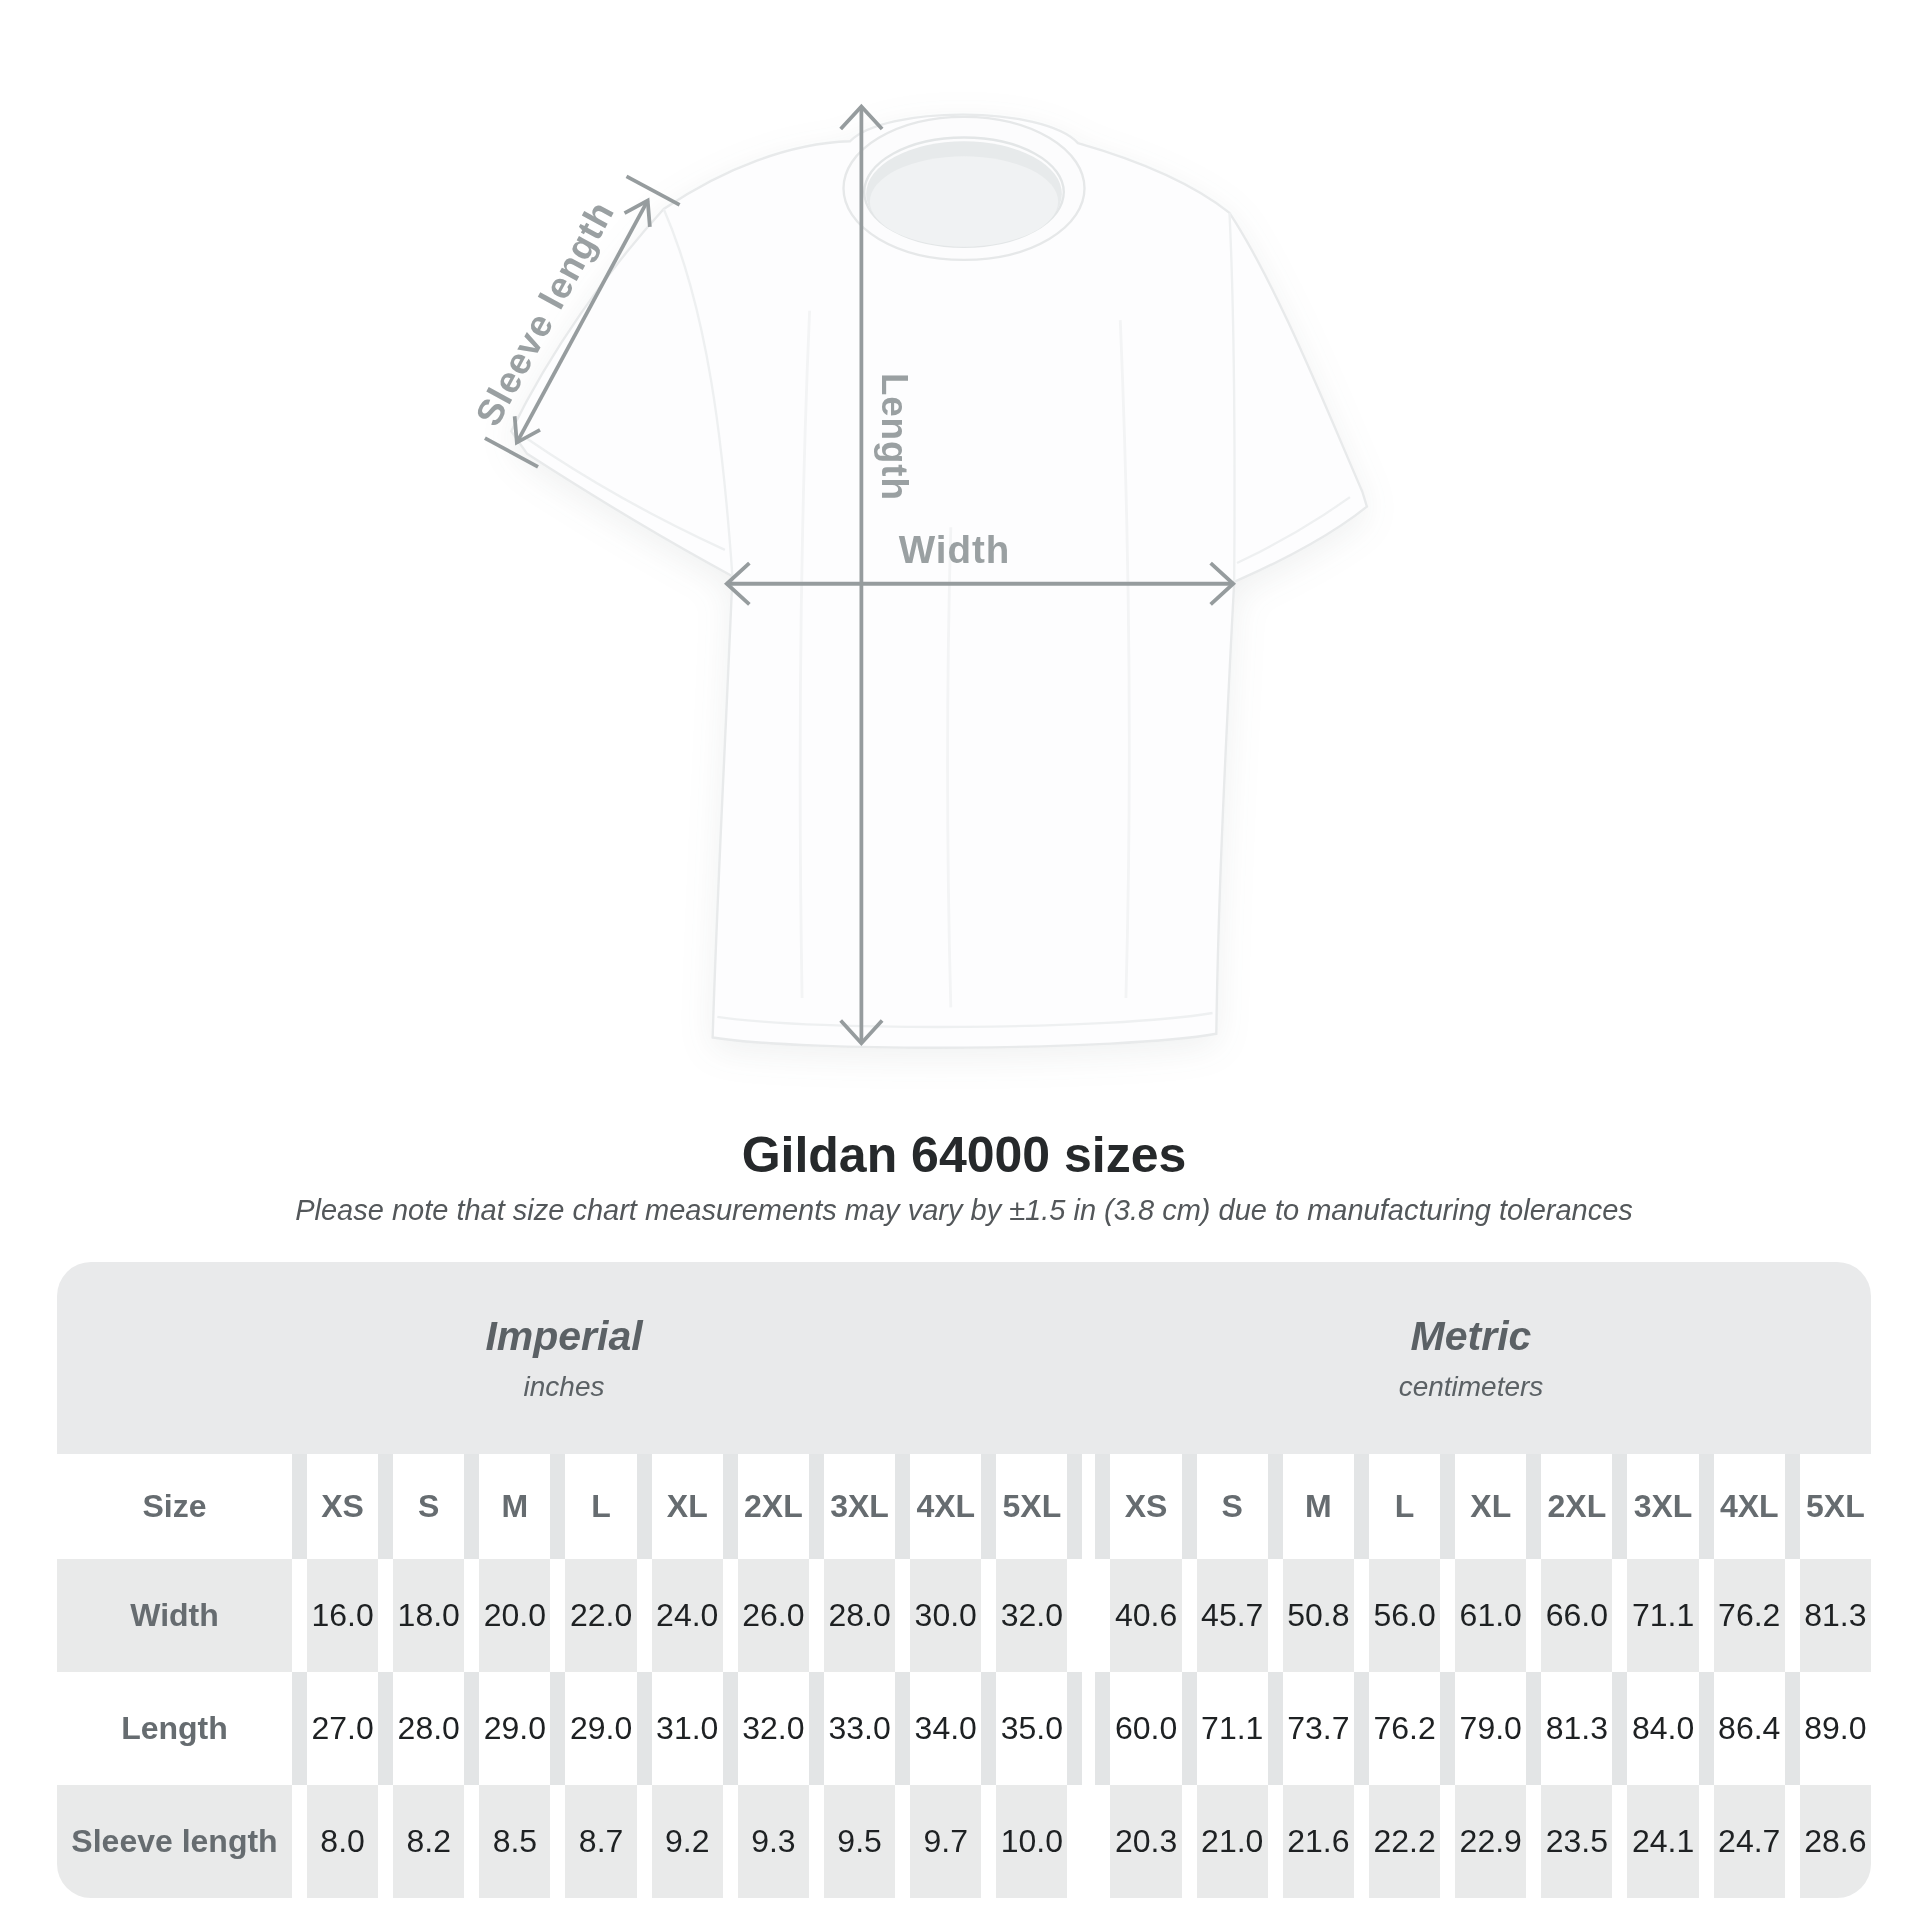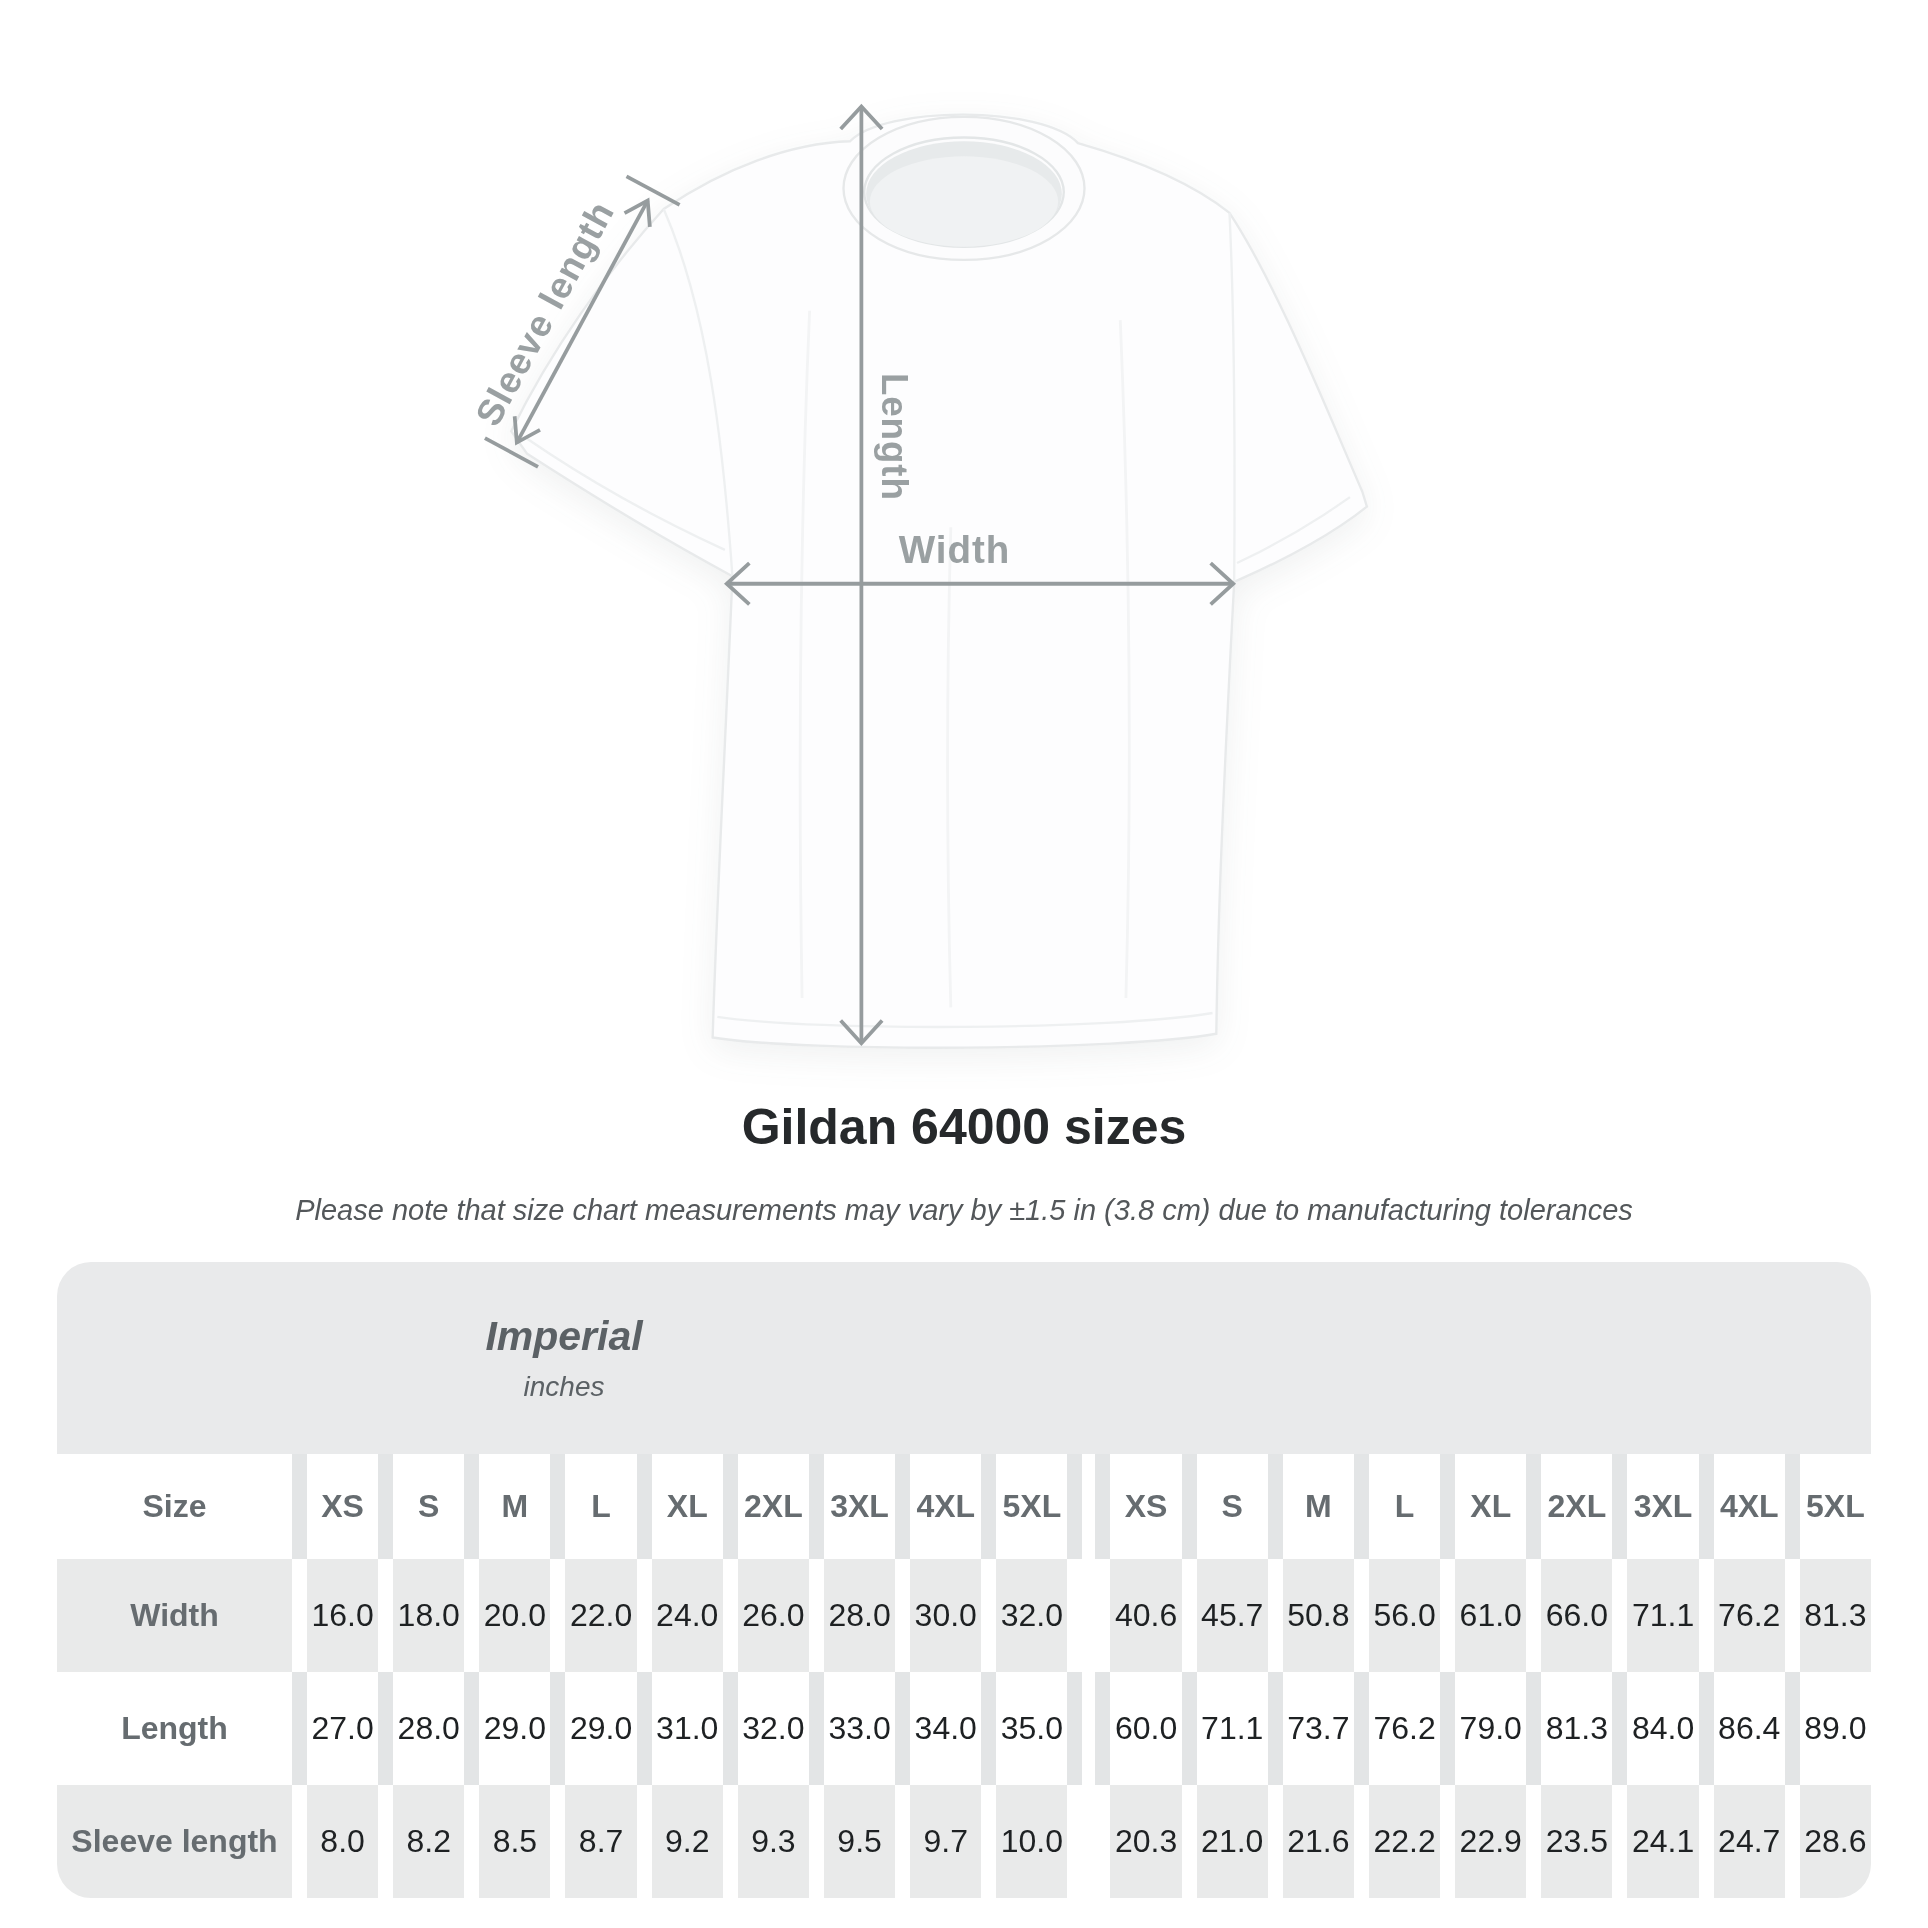--- a/index.html
+++ b/index.html
@@ -13,21 +13,21 @@
   .diagram { position: absolute; left: 0; top: 0; width: 1928px; height: 1111px; }
   .tee { filter: drop-shadow(0 10px 18px rgba(70,75,80,0.08)); }
   .tee-fill   { fill: #fdfdfe; stroke: #e8eaeb; stroke-width: 2.5; }
   .tee-seam   { fill: none; stroke: #eef0f1; stroke-width: 2.5; }
   .tee-crease { fill: none; stroke: #f3f4f5; stroke-width: 3; }
   .dim-line   { fill: none; stroke: #969c9e; stroke-width: 4; }
   .dim-label  { fill: #9aa0a2; font-weight: 700; font-size: 39px; letter-spacing: 1px; }
 
   
   .title {
-    position: absolute; top: 1098px; left: 0; width: 1928px; margin: 0;
+    position: absolute; top: 1126px; left: 0; width: 1928px; margin: 0;
     text-align: center; font-size: 50px; font-weight: 700; color: #26292b;
   }
   .subtitle {
     position: absolute; top: 1194px; left: 0; width: 1928px; margin: 0;
     text-align: center; font-style: italic; font-size: 29px; color: #53575a;
   }
 
   
   .size-table { position: absolute; left: 57px; top: 1262px; width: 1814px; }
   .thead {
@@ -124,20 +124,24 @@
   <h1 class="title">Gildan 64000 sizes</h1>
   <p class="subtitle">Please note that size chart measurements may vary by ±1.5 in (3.8 cm) due to manufacturing tolerances</p>
 
   <div class="size-table">
 
     <div class="thead">
       <div class="group">
         <span class="group-title">Imperial</span>
         <span class="group-unit">inches</span>
       </div>
+      <div class="group">
+        <span class="group-title">Metric</span>
+        <span class="group-unit">centimeters</span>
+      </div>
     </div>
 
     <div class="trow white row-size">
       <div class="cell rowlabel">Size</div>
       <div class="cell sizehead">XS</div>
       <div class="cell sizehead">S</div>
       <div class="cell sizehead">M</div>
       <div class="cell sizehead">L</div>
       <div class="cell sizehead">XL</div>
       <div class="cell sizehead">2XL</div>

